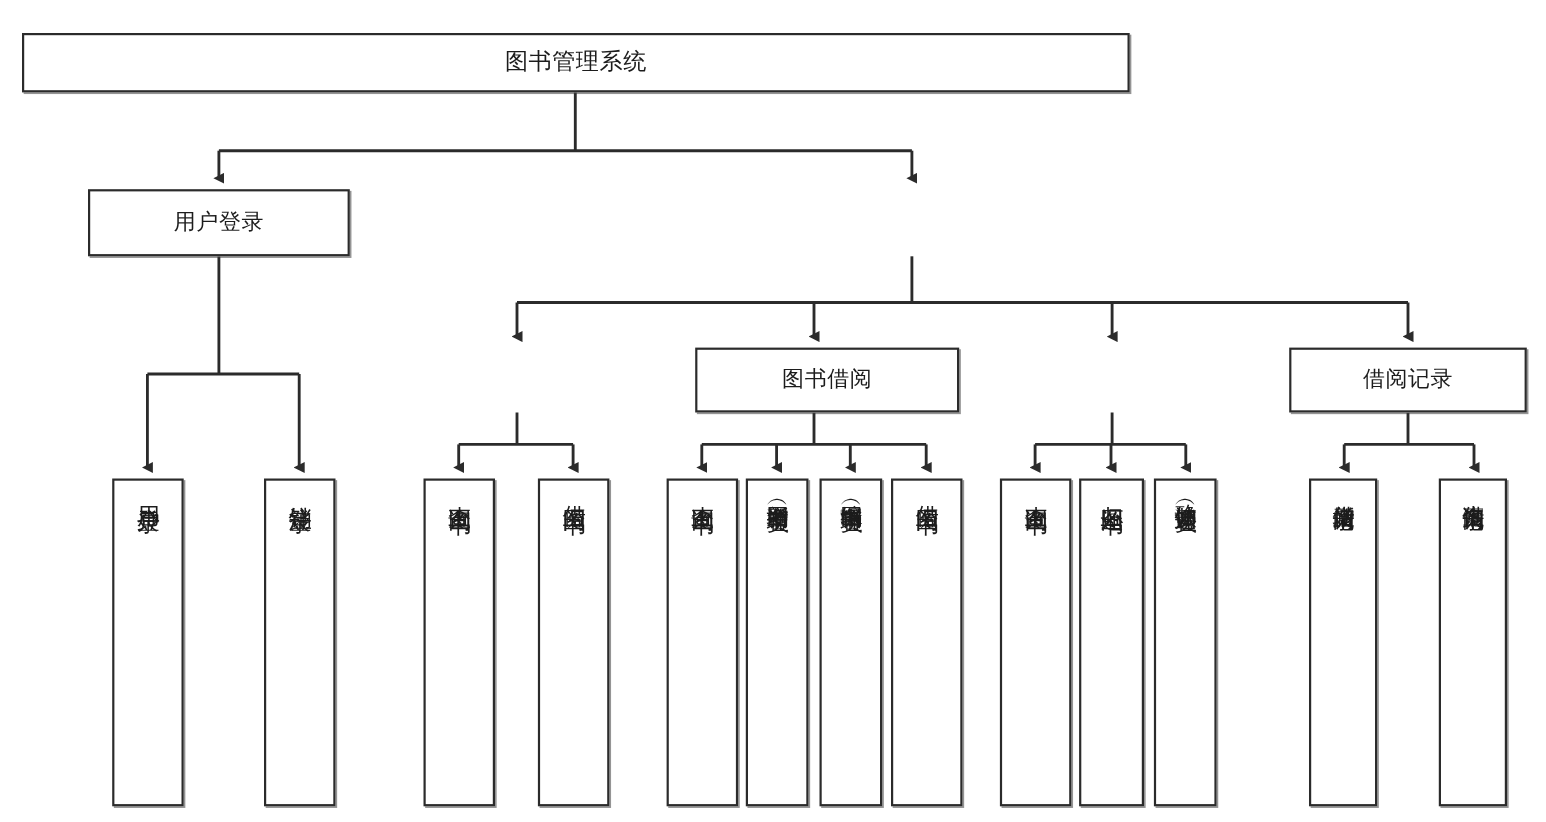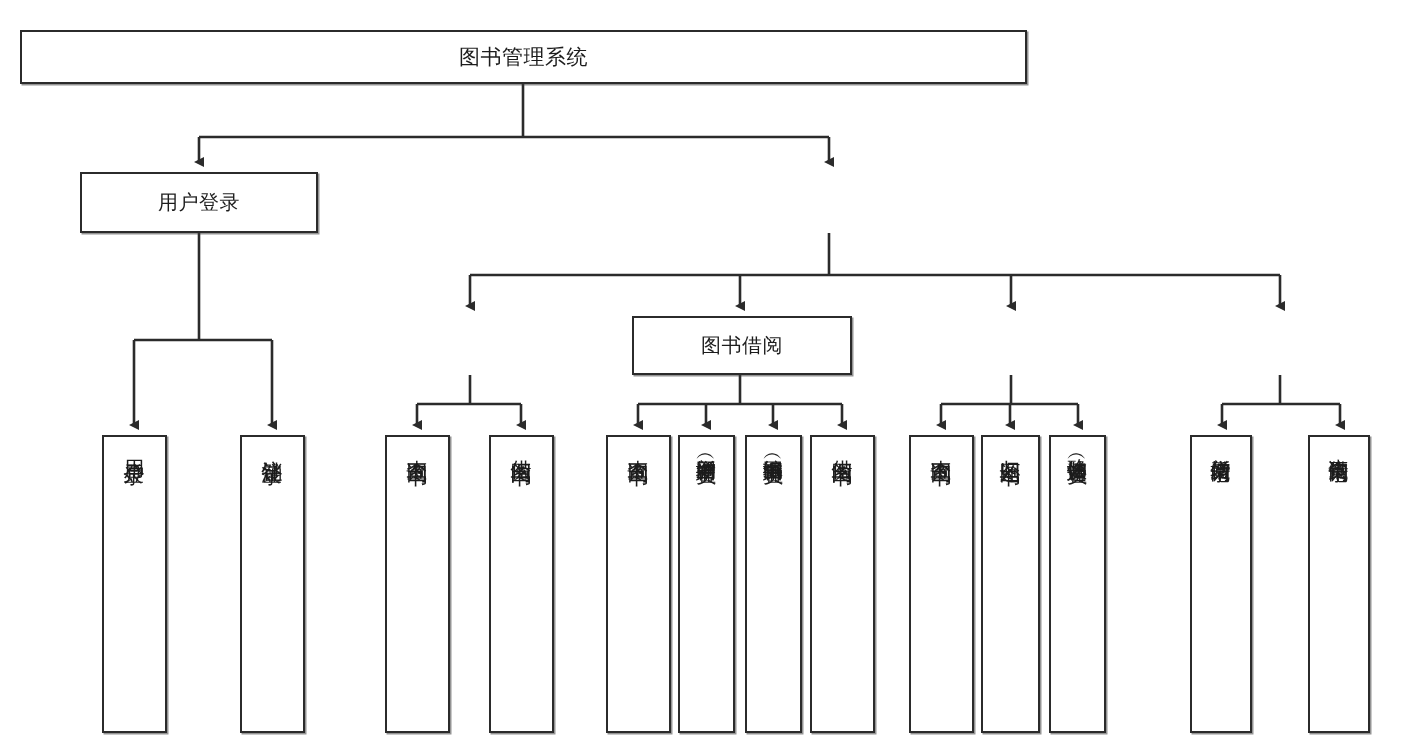--- a/index.html
+++ b/index.html
@@ -136,22 +136,25 @@
   </svg>
 
   <div class="node horiz root" style="left:20px; top:14px; width:1007px; height:54px;margin-top:16px;">
     <span class="label">图书管理系统</span>
   </div>
 
   <div class="node horiz level2" style="left:80px; top:172px; width:238px; height:61px;">
     <span class="label">用户登录</span>
   </div>
 
-  <div class="node horiz level3" style="left:632px; top:316px; width:220px; height:59px;">
+  <div class="node horiz level3" style="left:632px; top:316px; width:240px; height:59px;">
     <span class="label">图书借阅</span>
+  </div>
+  <div class="node horiz level3" style="left:1172px; top:316px; width:216px; height:59px;">
+    <span class="label">借阅记录</span>
   </div>
 
   <div class="node leaf" style="left:102px; top:435px; width:65px; height:298px;">
     <span class="label">用户登录</span>
   </div>
   <div class="node leaf" style="left:240px; top:435px; width:65px; height:298px;">
     <span class="label">注销登录</span>
   </div>
 
   <div class="node leaf" style="left:385px; top:435px; width:65px; height:298px;">

